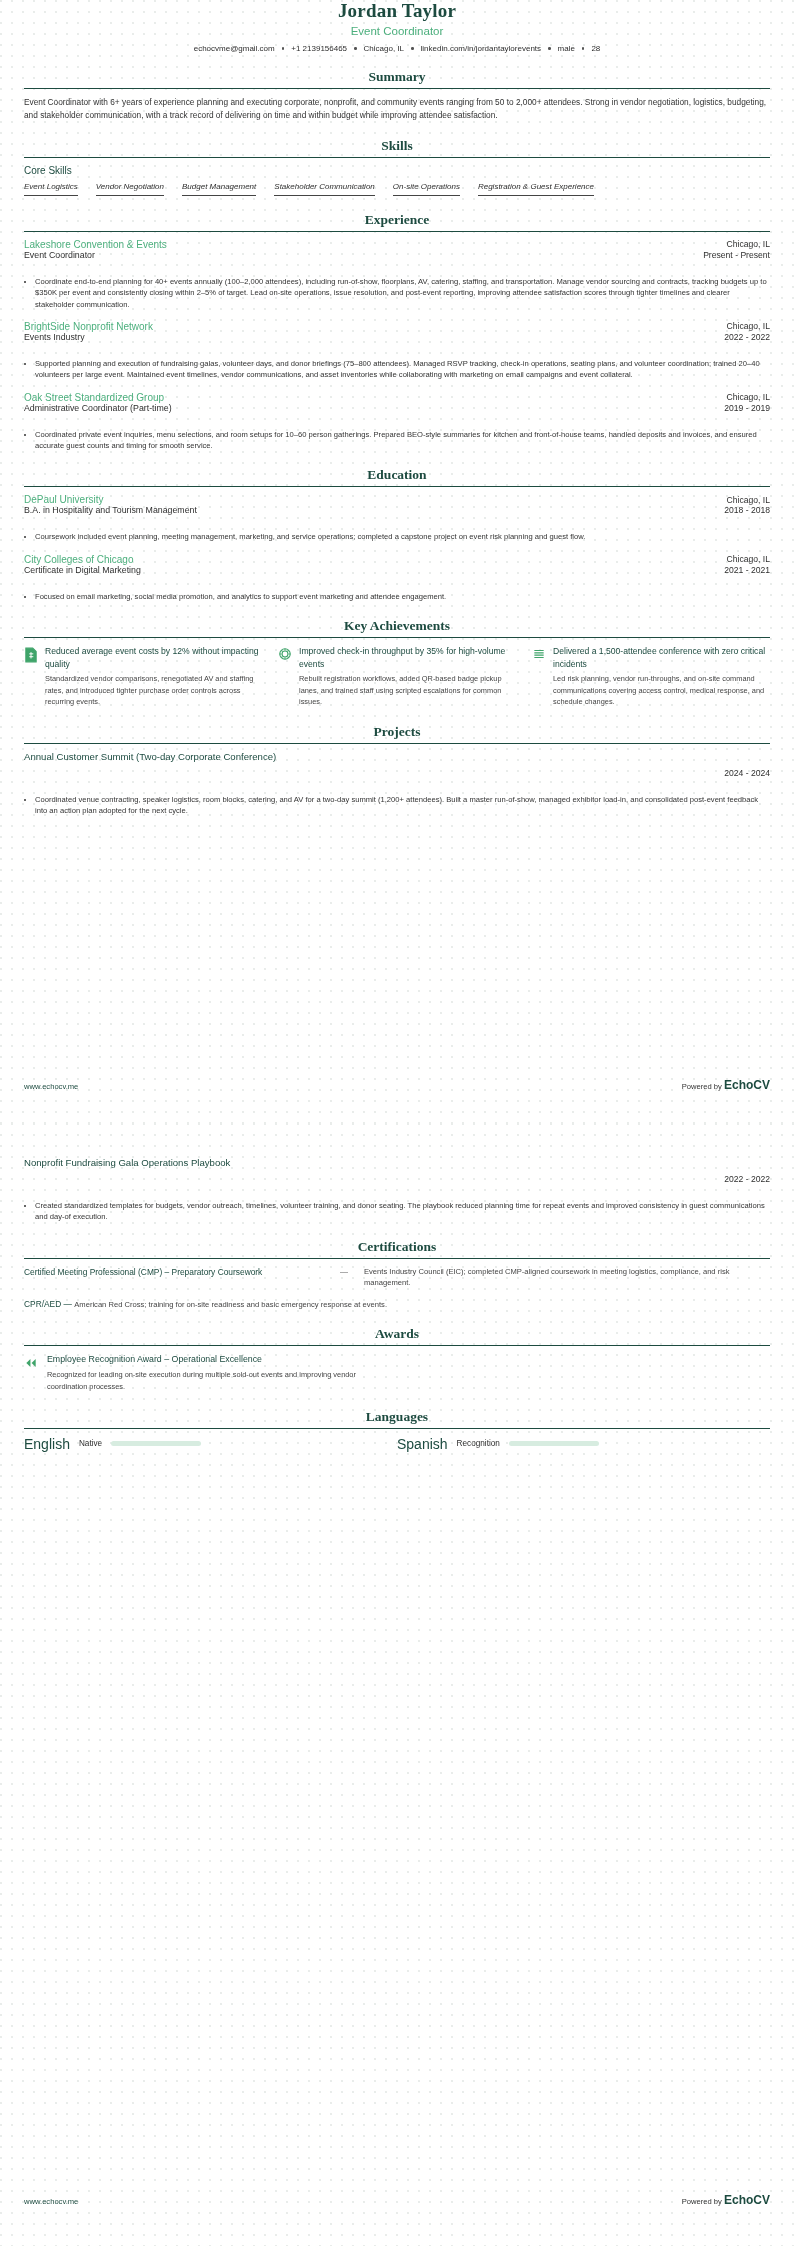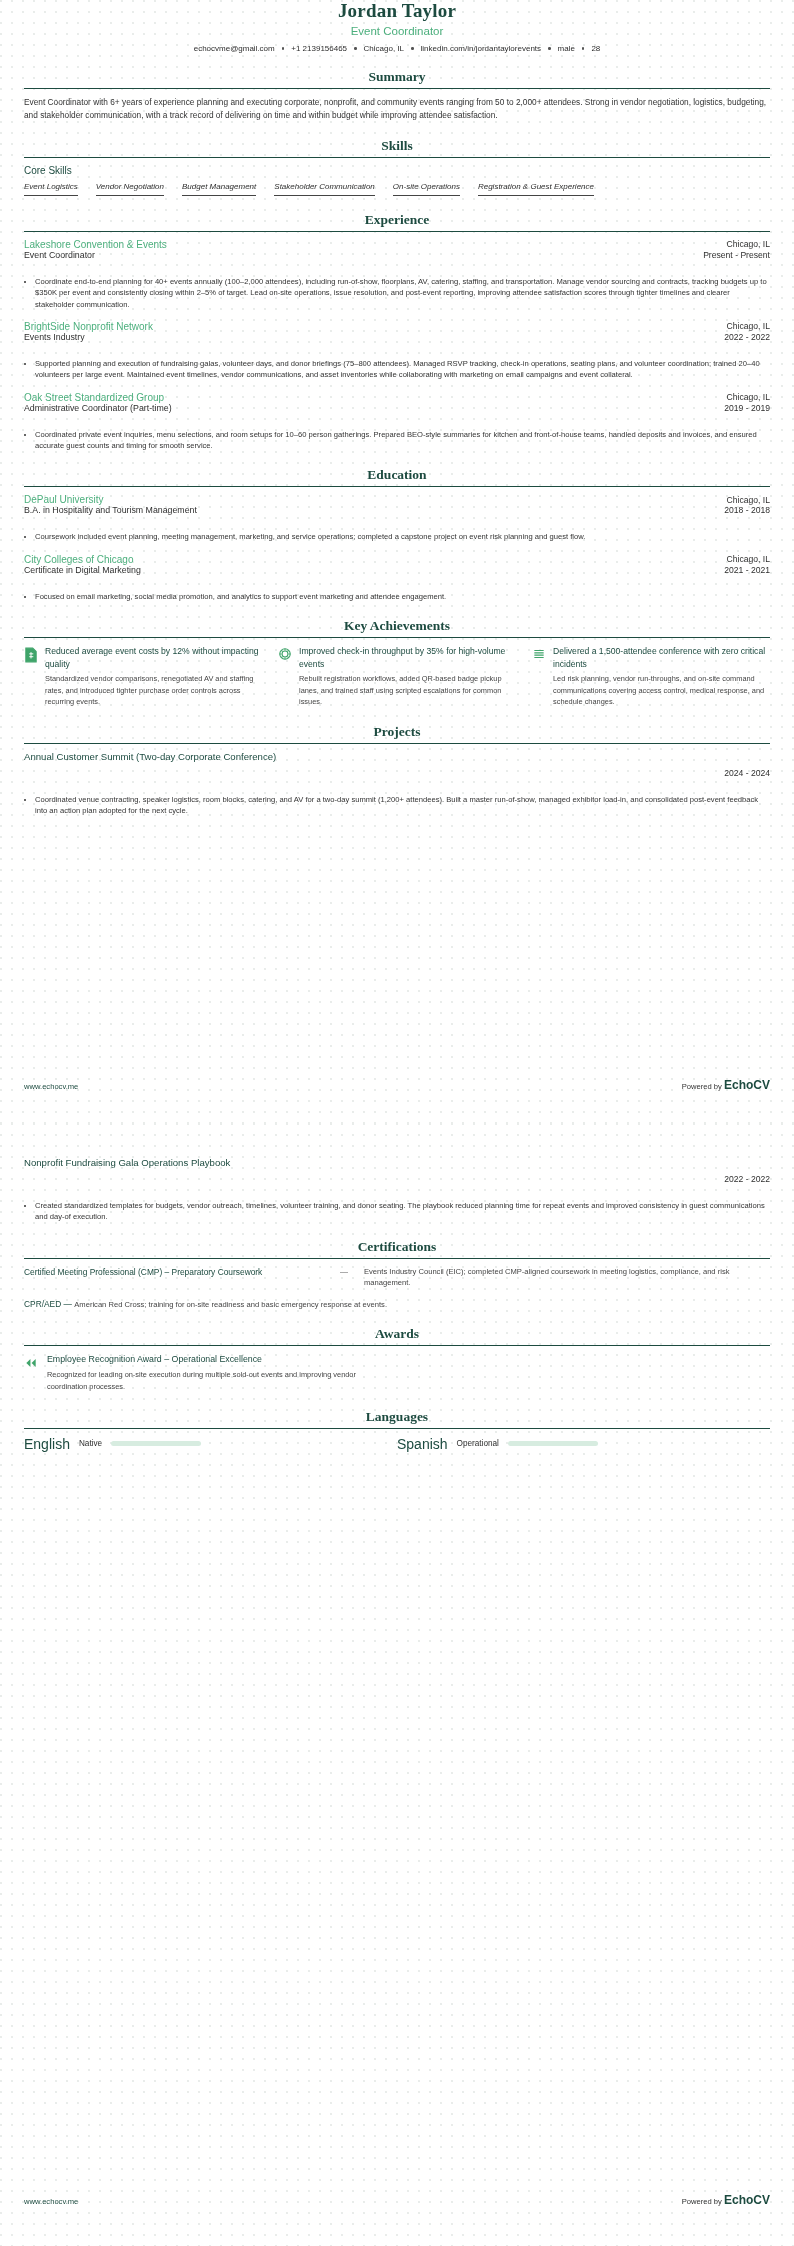--- a/index.html
+++ b/index.html
@@ -523,21 +523,21 @@
     <div class="section-title">Languages</div>
     <div class="section-rule"></div>
     <div class="lang-grid" id="languages-list">
         <div class="lang-item">
           <span class="lang-name">English</span>
           <span class="lang-level">Native</span>
           <span class="lang-bar"><span class="lang-bar-fill" style="width: 100%;"></span></span>
         </div>
         <div class="lang-item">
           <span class="lang-name">Spanish</span>
-          <span class="lang-level">Operational</span>
+          <span class="lang-level">Recognition</span>
           <span class="lang-bar"><span class="lang-bar-fill" style="width: 62%;"></span></span>
         </div>
       </div>
   </div>
 
   <div class="footer" style="top:1070px;">
     <span class="footer-url">www.echocv.me</span>
     <span>
       <span class="footer-powered">Powered by </span><span class="footer-brand">EchoCV</span>
     </span>

